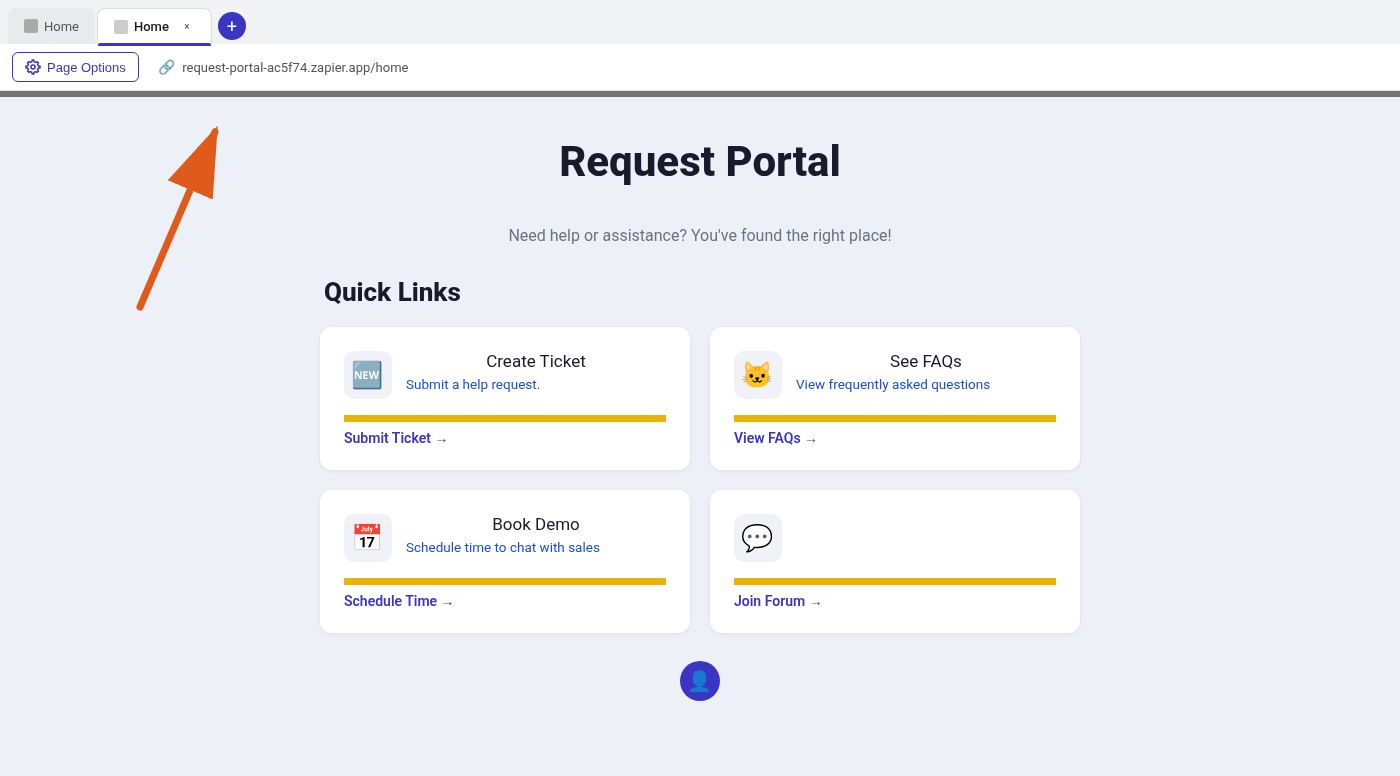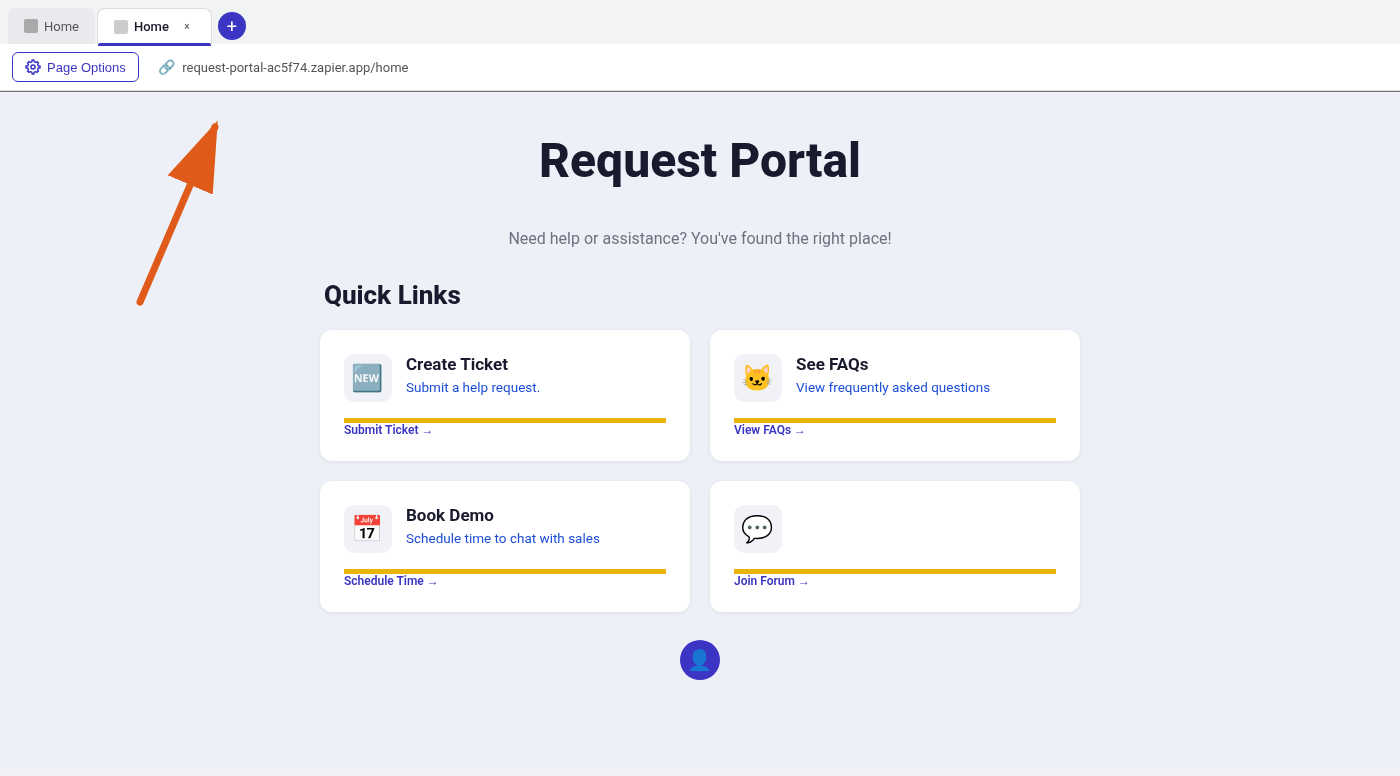--- a/index.html
+++ b/index.html
@@ -1,19 +1,19 @@
 <!DOCTYPE html>
 <html><head>
   <meta charset="utf-8">
   <style>
     * { margin: 0; padding: 0; box-sizing: border-box; }
     body { font-family: -apple-system, BlinkMacSystemFont, 'Segoe UI', Roboto, sans-serif; background: #f0f2f8; overflow-x: hidden; }
 
     
-    .browser-chrome { background: #f1f3f4; border-bottom: 1px solid #737373; }
+    .browser-chrome { background: #f1f3f4; border-bottom: 6px solid #737373; }
     .tab-bar { display: flex; align-items: flex-end; padding: 8px 8px 0 8px; gap: 2px; background: #f1f3f4; }
     .tab-inactive { display: flex; align-items: center; gap: 6px; padding: 8px 16px; background: #e8eaed; border-radius: 8px 8px 0 0; cursor: pointer; font-size: 13px; color: #555; height: 36px; }
     .tab-active { display: flex; align-items: center; gap: 6px; padding: 8px 16px; background: #fff; border-radius: 8px 8px 0 0; cursor: pointer; font-size: 13px; color: #1a1a2e; font-weight: 500; height: 36px; border: 1px solid #ddd; border-bottom: none; position: relative; }
     .tab-active::after { content: ''; position: absolute; bottom: -2px; left: 0; right: 0; height: 3px; background: #3b35c3; border-radius: 2px 2px 0 0; }
     .tab-close { width: 16px; height: 16px; border-radius: 50%; display: flex; align-items: center; justify-content: center; font-size: 10px; color: #666; cursor: pointer; margin-left: 4px; }
     .tab-add { width: 28px; height: 28px; border-radius: 50%; background: #3b35c3; color: white; display: flex; align-items: center; justify-content: center; font-size: 18px; cursor: pointer; margin-bottom: 4px; margin-left: 4px; }
 
     
     .address-bar { background: #fff; padding: 8px 12px; display: flex; align-items: center; gap: 20px; border-bottom: 1px solid #e0e0e0; }
     .page-options-btn { display: flex; align-items: center; gap: 6px; padding: 6px 12px; border: 1px solid #3b35c3; border-radius: 6px; color: #3b35c3; font-size: 13px; font-weight: 500; cursor: pointer; background: white; }
@@ -23,36 +23,36 @@
 
     
     .main-content { min-height: calc(100vh - 100px); background: #eef0f8; padding: 40px 20px; position: relative; }
 
     
     .arrow-container { position: absolute; top: 10px; left: 60px; width: 200px; height: 220px; pointer-events: none; }
     .arrow-svg { width: 200px; height: 220px; }
 
     
     .heading-section { text-align: center; margin-bottom: 32px; }
-    .page-title { font-size: 48px; font-weight: 800; color: #1a1a2e; margin-bottom: 10px; }
+    .page-title { font-size: 42px; font-weight: 800; color: #1a1a2e; margin-bottom: 10px; }
     .page-subtitle { font-size: 16px; color: #6b7280; margin-top: 40px; }
 
     
     .quick-links-section { max-width: 760px; margin: 12px auto; }
     .section-title { font-size: 26px; font-weight: 800; color: #1a1a2e; margin-bottom: 20px; text-align: left; padding-left: 4px; }
 
     
     .cards-grid { display: grid; grid-template-columns: 1fr 1fr; gap: 20px; }
     .card { background: white; border-radius: 12px; padding: 24px; box-shadow: 0 1px 4px rgba(0,0,0,0.07); cursor: pointer; transition: box-shadow 0.2s; }
     .card-header { display: flex; align-items: flex-start; gap: 14px; margin-bottom: 16px; }
     .card-icon { width: 48px; height: 48px; background: #f0f2f8; border-radius: 10px; display: flex; align-items: center; justify-content: center; font-size: 26px; flex-shrink: 0; }
     .card-text-block { flex: 1; }
-    .card-title { font-size: 17px; font-weight: 700; color: #1a1a2e; margin-bottom: 4px; }
+    .card-title { font-size: 17px; font-weight: 400; color: #1a1a2e; margin-bottom: 4px; text-align: center; }
     .card-desc { font-size: 13.5px; color: #1d4ed8; line-height: 1.4; }
-    .card-link { color: #3b35c3; font-size: 12px; font-weight: 600; text-decoration: none; display: flex; align-items: center; gap: 4px; border-top: 5px solid #eab308; }
+    .card-link { color: #3b35c3; font-size: 14px; font-weight: 600; text-decoration: none; display: flex; align-items: center; gap: 4px; padding-top: 8px; border-top: 7px solid #eab308; }
 
     
     .bottom-hint { text-align: center; margin-top: 20px; }
   </style>
 </head>
 <body>
 
 <div class="browser-chrome">
   <div class="tab-bar">
 

